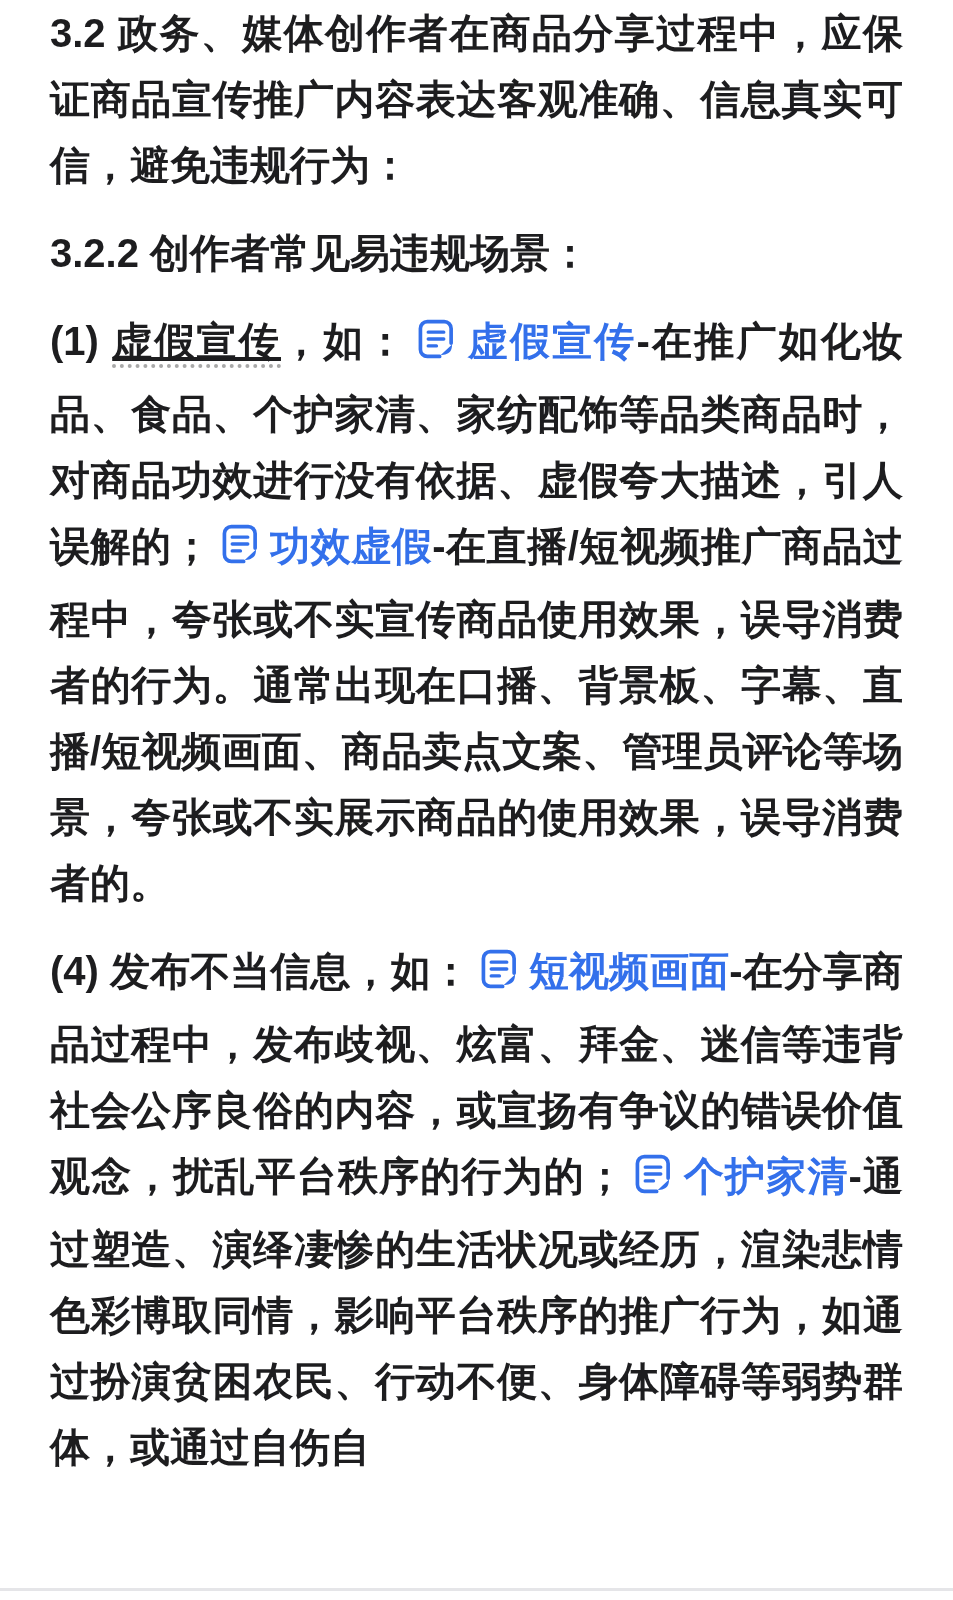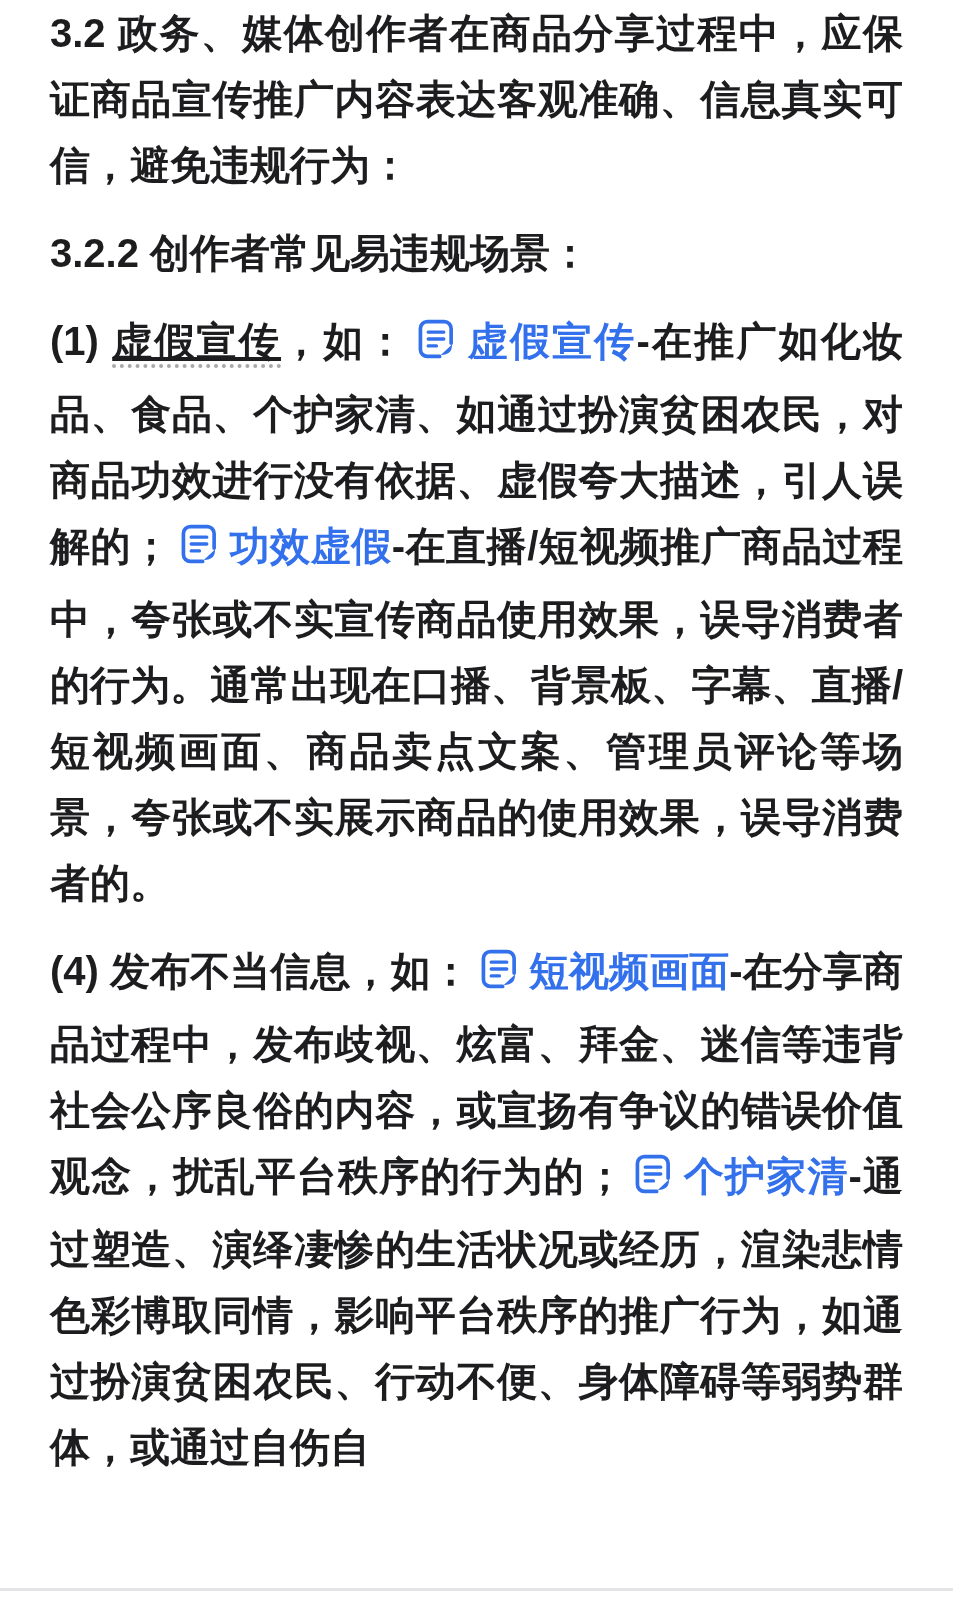--- a/index.html
+++ b/index.html
@@ -63,21 +63,21 @@
 
 <main class="doc-body">
     <p class="para"><span class="seg-text">3.2 政务、媒体创作者在商品分享过程中，应保证商品宣传推广内容表达客观准确、信息真实可信，避免违规行为：</span></p>
     <p class="para"><span class="seg-text">3.2.2 创作者常见易违规场景：</span></p>
     <p class="para"><span class="seg-text">(1) </span><span class="seg-annotated">虚假宣传</span><span class="seg-text">，如：</span><span class="doc-icon">
     <svg viewBox="0 0 48 48" width="44" height="46" aria-hidden="true">
       <path d="M40.5 28.5 V12.5 a7.5 7.5 0 0 0 -7.5 -7.5 H14.5 a7.5 7.5 0 0 0 -7.5 7.5 v23 a7.5 7.5 0 0 0 7.5 7.5 h13.5" fill="none" stroke="#3370eb" stroke-width="4" stroke-linecap="round"></path>
       <path d="M15.5 16.5 h17 M15.5 24 h17 M15.5 31.5 h9" fill="none" stroke="#3370eb" stroke-width="3.6" stroke-linecap="round"></path>
       <path d="M41.5 30 c0 6 -2 8.6 -5.5 10.1 c-2.5 1.1 -5.2 1.4 -6.8 1.4 z" fill="#3370eb" stroke="none"></path>
     </svg>
-  </span><span class="seg-link">虚假宣传</span><span class="seg-text">-在推广如化妆品、食品、个护家清、如通过扮演贫困农民，对商品功效进行没有依据、虚假夸大描述，引人误解的；</span><span class="doc-icon">
+  </span><span class="seg-link">虚假宣传</span><span class="seg-text">-在推广如化妆品、食品、个护家清、家纺配饰等品类商品时，对商品功效进行没有依据、虚假夸大描述，引人误解的；</span><span class="doc-icon">
     <svg viewBox="0 0 48 48" width="44" height="46" aria-hidden="true">
       <path d="M40.5 28.5 V12.5 a7.5 7.5 0 0 0 -7.5 -7.5 H14.5 a7.5 7.5 0 0 0 -7.5 7.5 v23 a7.5 7.5 0 0 0 7.5 7.5 h13.5" fill="none" stroke="#3370eb" stroke-width="4" stroke-linecap="round"></path>
       <path d="M15.5 16.5 h17 M15.5 24 h17 M15.5 31.5 h9" fill="none" stroke="#3370eb" stroke-width="3.6" stroke-linecap="round"></path>
       <path d="M41.5 30 c0 6 -2 8.6 -5.5 10.1 c-2.5 1.1 -5.2 1.4 -6.8 1.4 z" fill="#3370eb" stroke="none"></path>
     </svg>
   </span><span class="seg-link">功效虚假</span><span class="seg-text">-在直播/短视频推广商品过程中，夸张或不实宣传商品使用效果，误导消费者的行为。通常出现在口播、背景板、字幕、直播/短视频画面、商品卖点文案、管理员评论等场景，夸张或不实展示商品的使用效果，误导消费者的。</span></p>
     <p class="para"><span class="seg-text">(4) 发布不当信息，如：</span><span class="doc-icon">
     <svg viewBox="0 0 48 48" width="44" height="46" aria-hidden="true">
       <path d="M40.5 28.5 V12.5 a7.5 7.5 0 0 0 -7.5 -7.5 H14.5 a7.5 7.5 0 0 0 -7.5 7.5 v23 a7.5 7.5 0 0 0 7.5 7.5 h13.5" fill="none" stroke="#3370eb" stroke-width="4" stroke-linecap="round"></path>
       <path d="M15.5 16.5 h17 M15.5 24 h17 M15.5 31.5 h9" fill="none" stroke="#3370eb" stroke-width="3.6" stroke-linecap="round"></path>

